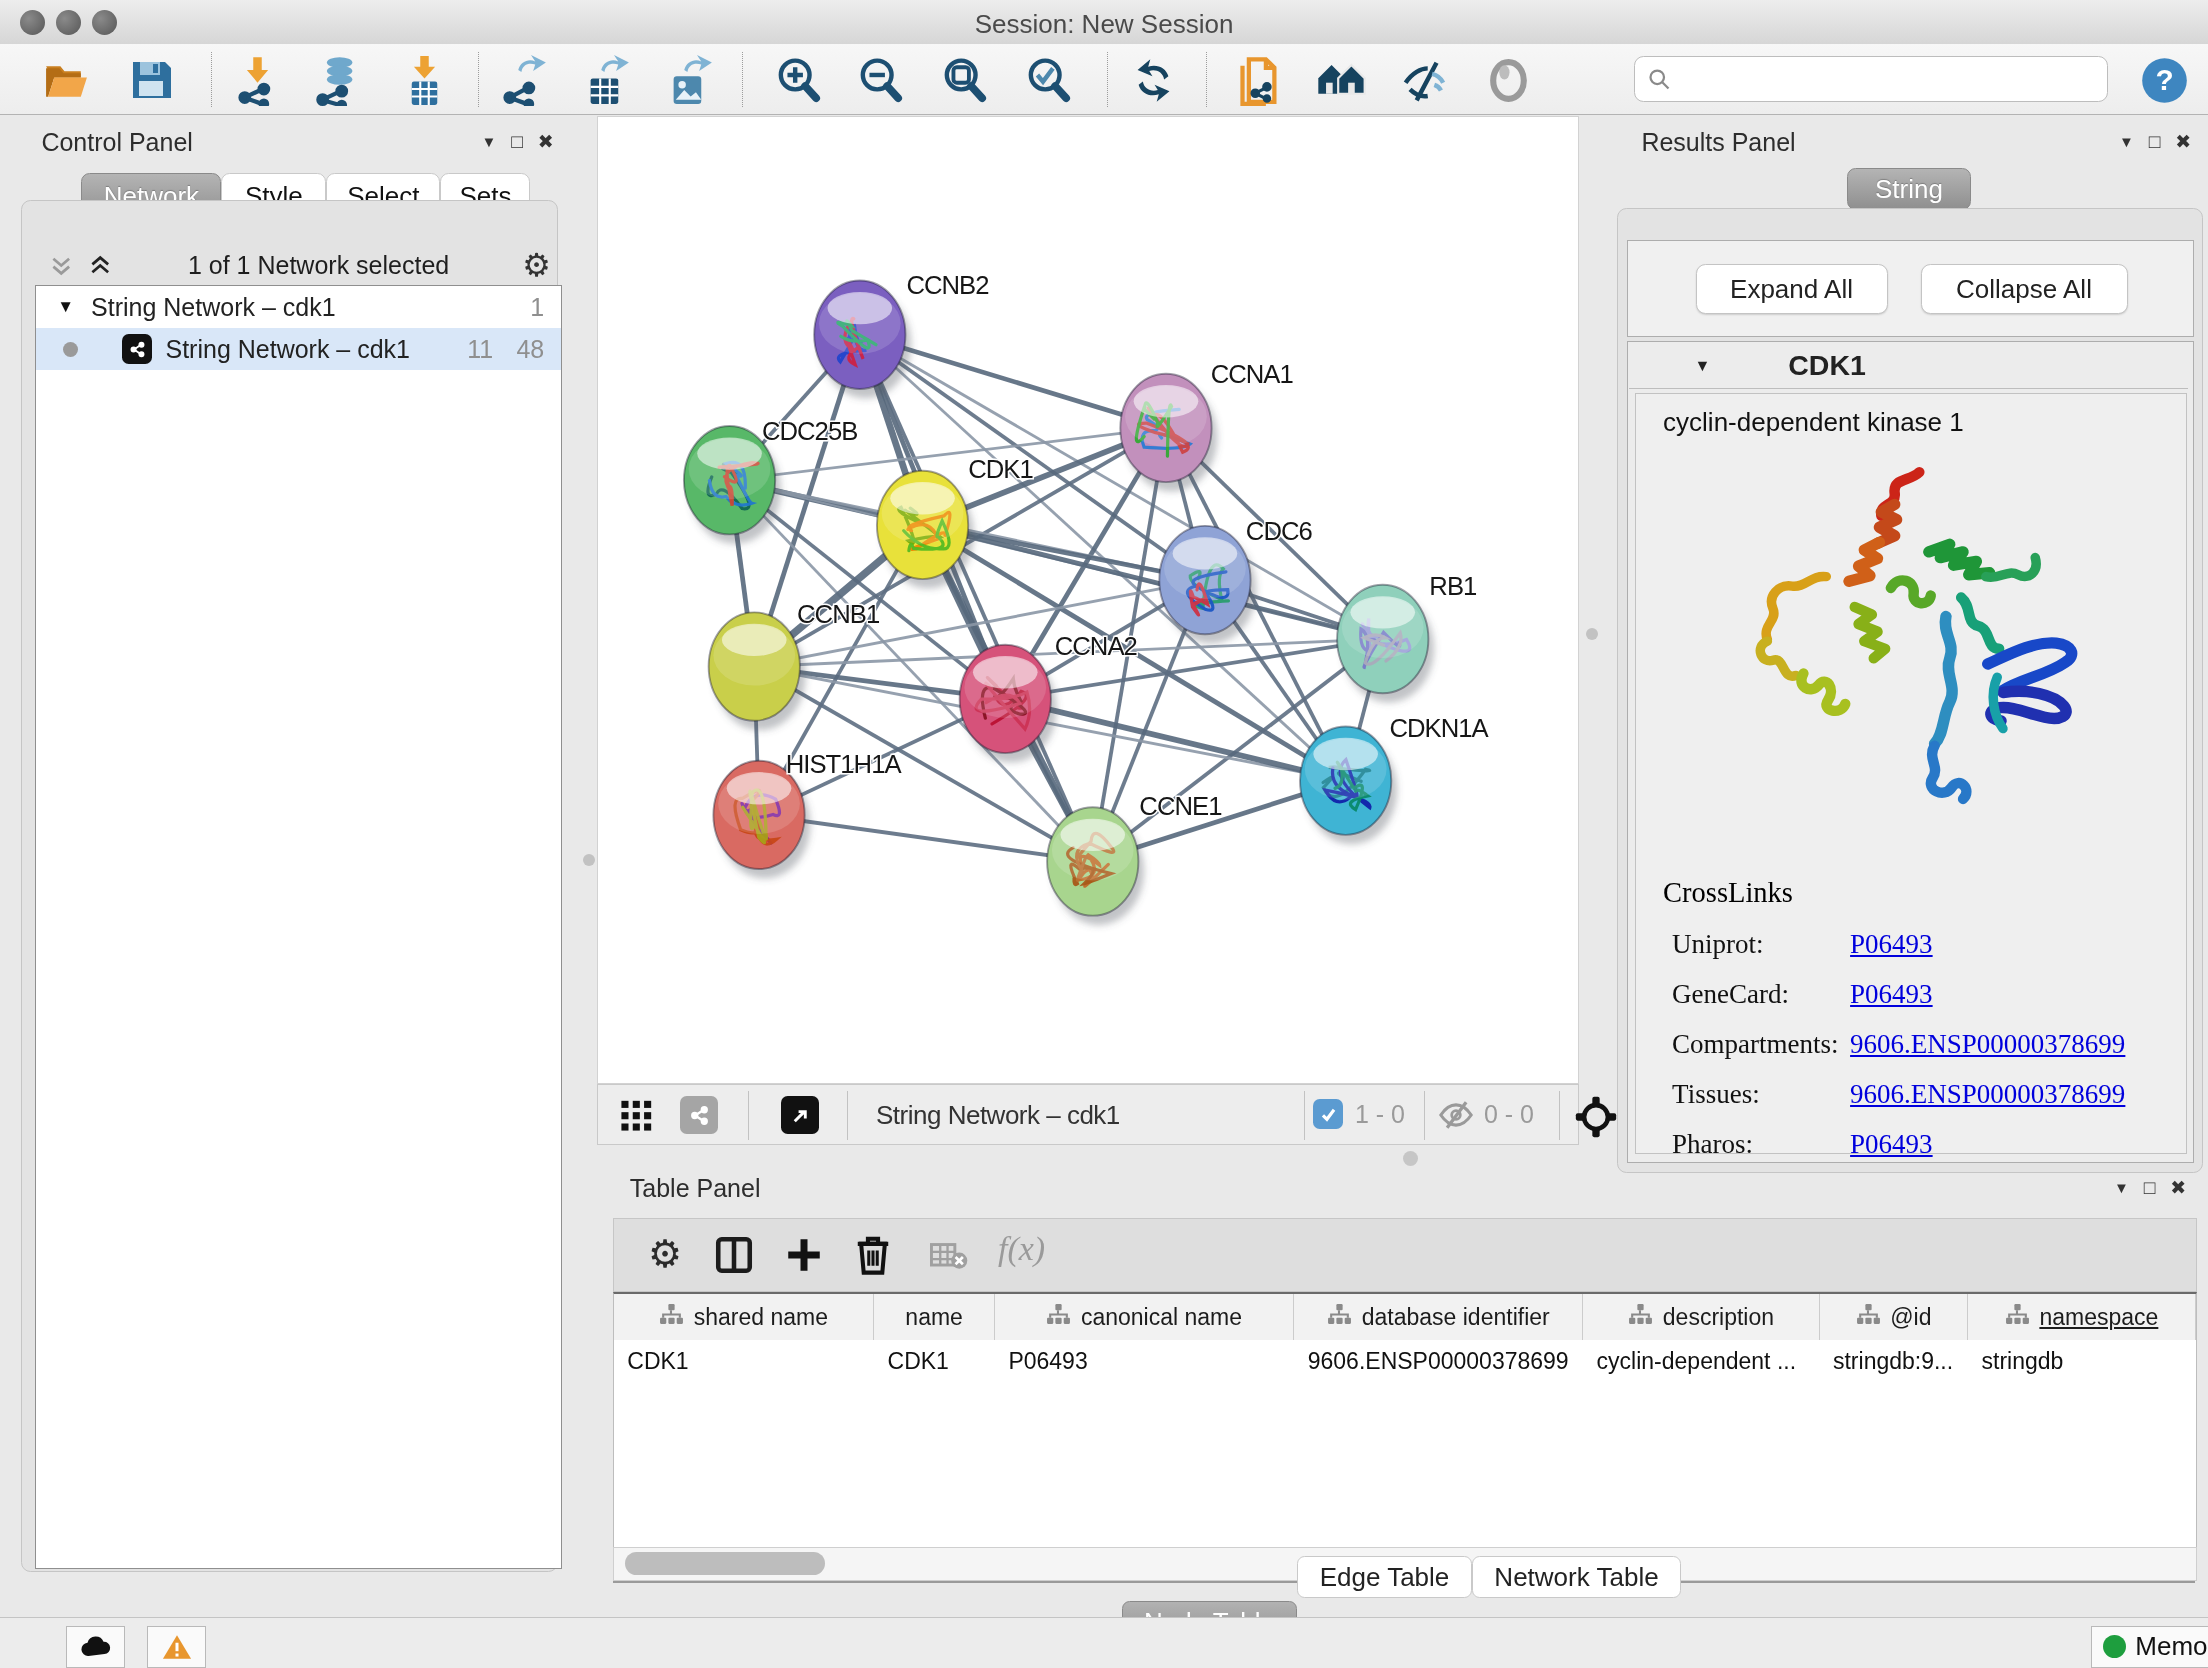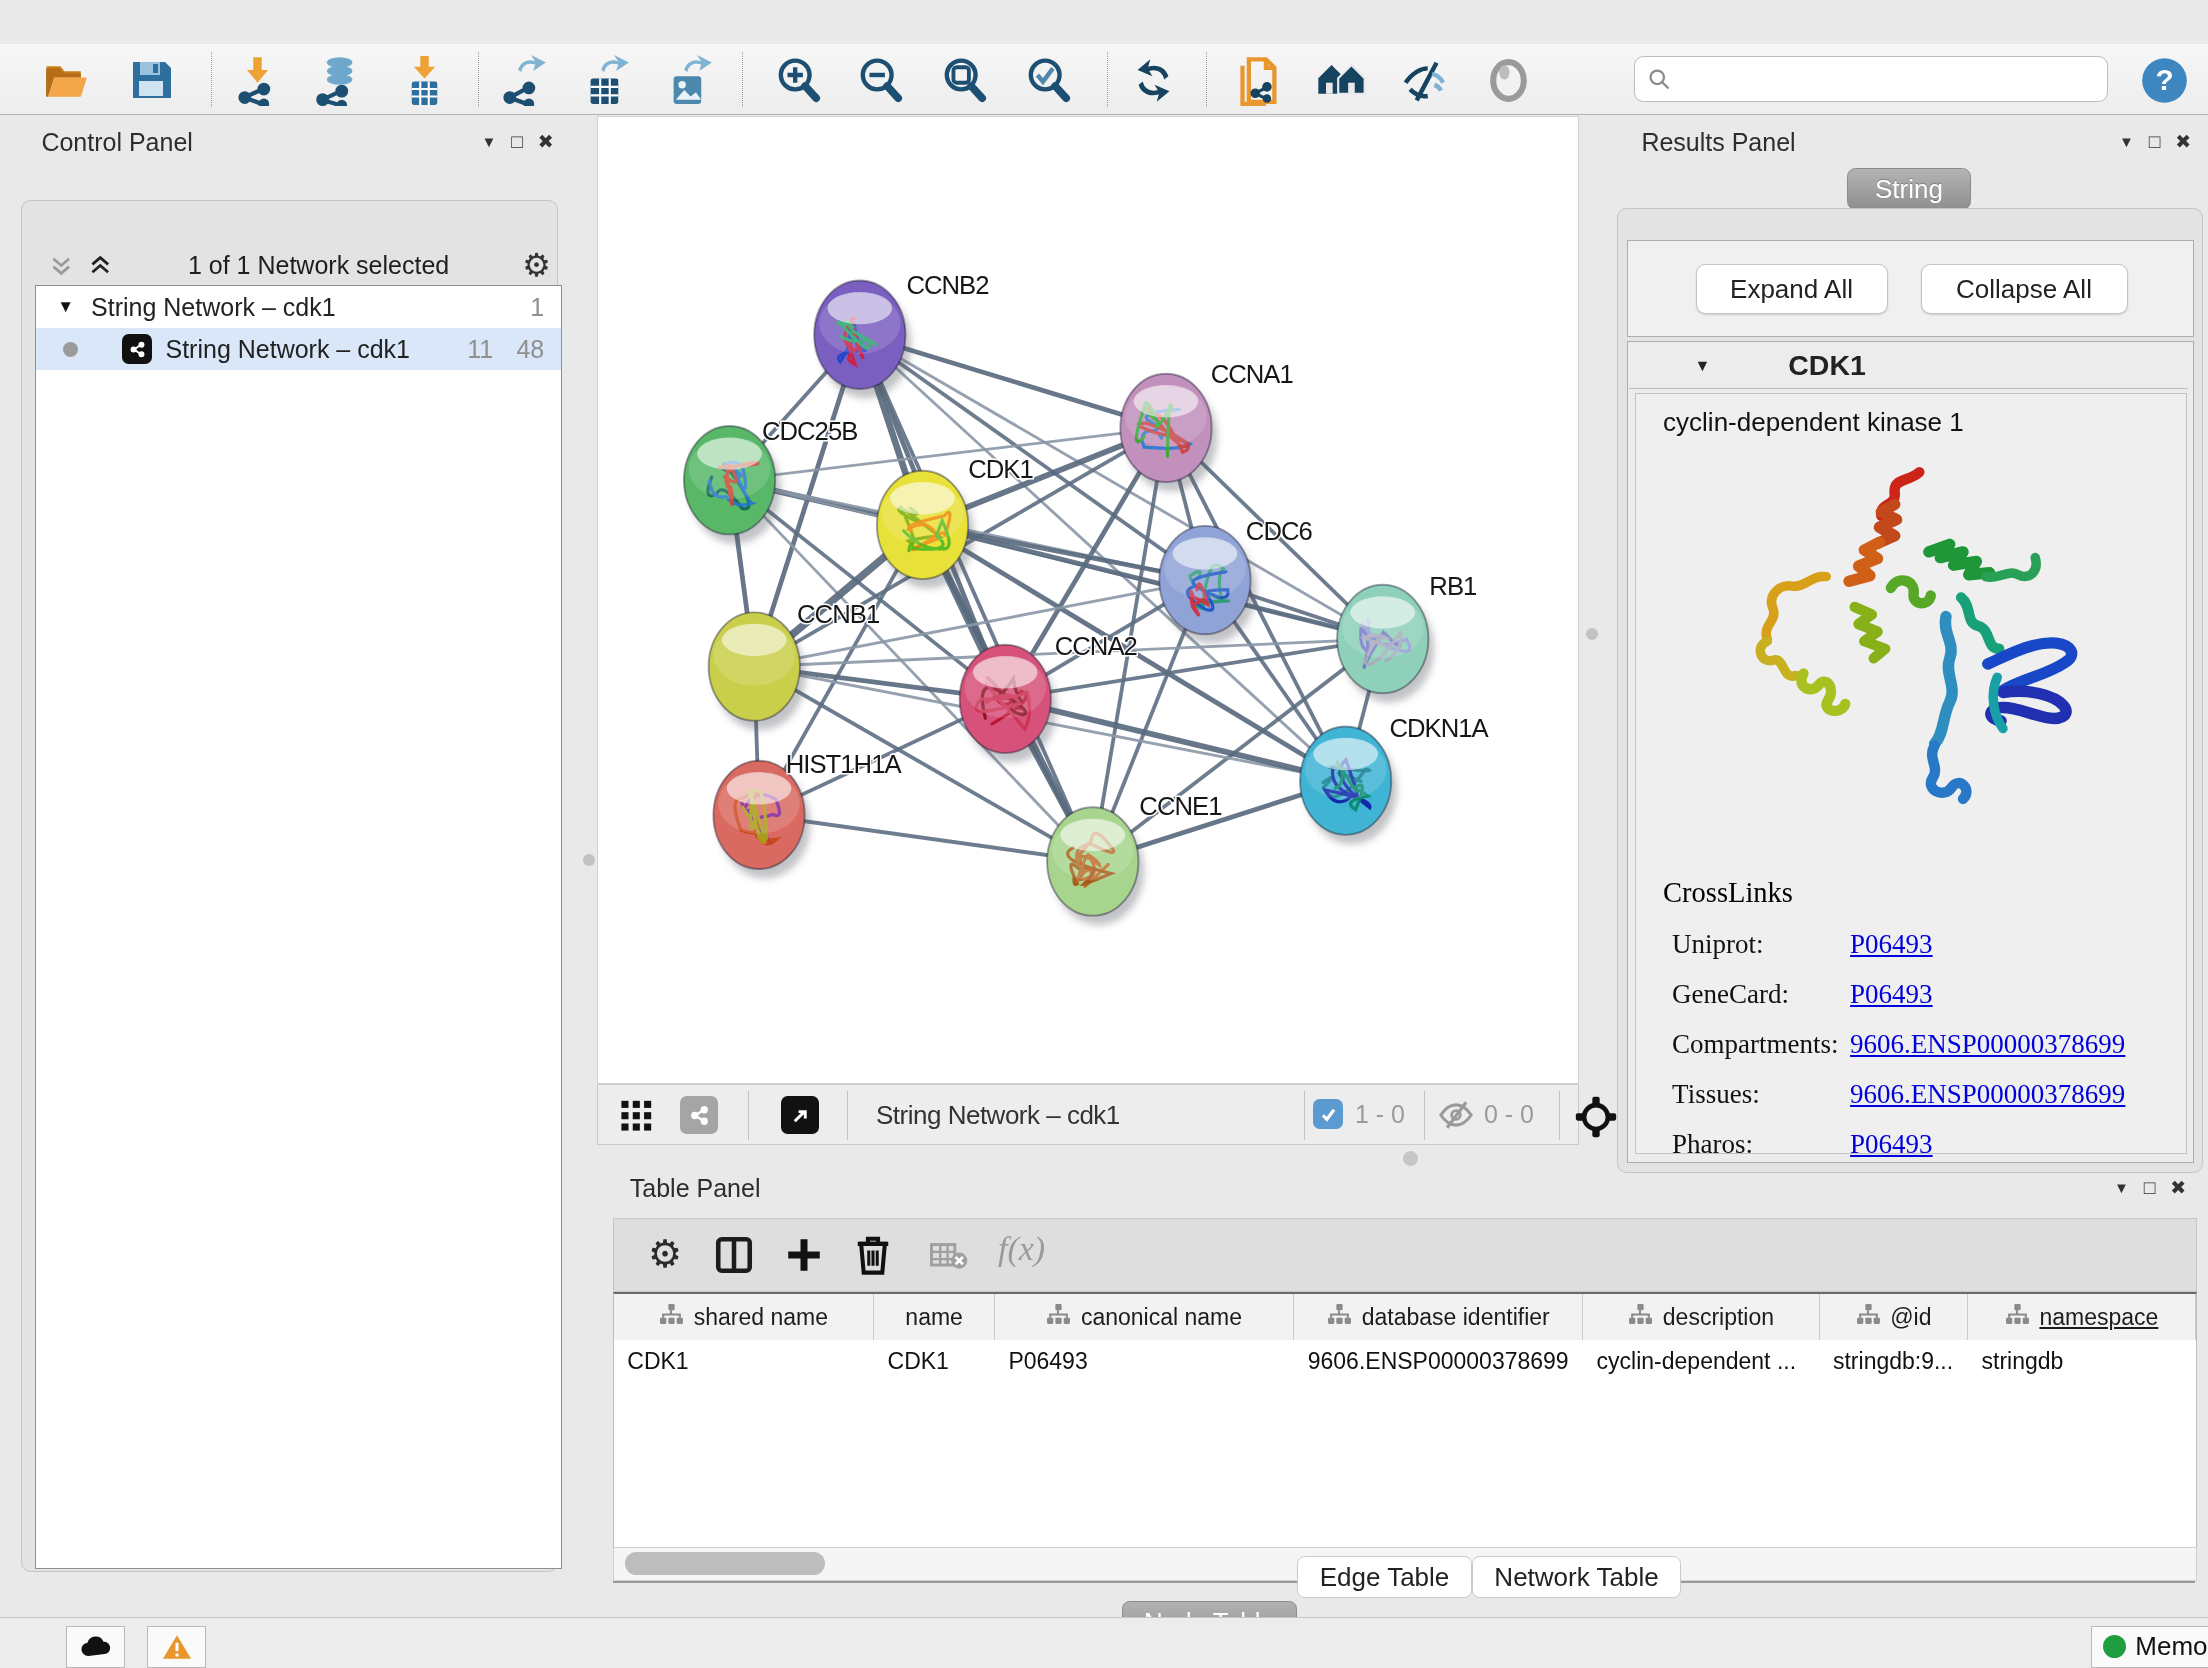--- a/index.html
+++ b/index.html
@@ -95,20 +95,26 @@
   #memory-btn span{font-size:26px;color:#111;}
   .dot{border-radius:50%;}
 
   svg text{font-family:"Liberation Sans","DejaVu Sans",sans-serif;}
 </style>
 </head>
 <body>
 
 <div id="app">
 
+  <div class="abs" id="titlebar">
+    <div class="traffic" style="left:20px"></div>
+    <div class="traffic" style="left:56px"></div>
+    <div class="traffic" style="left:92px"></div>
+    <div id="win-title">Session: New Session</div>
+  </div>
 
   <div class="abs" id="toolbar">
     <div class="tbtn" style="left:39px">
       <svg width="49" height="49" viewBox="0 0 48 48">
           <path d="M4 10h14l4 5h16v6H10z" fill="#c97f1f"></path>
           <path d="M4 40V12h13l4 5h17v4H12L6 40z" fill="#b46d15"></path>
           <path d="M12 21h32l-6 19H6z" fill="#f2a649"></path>
         </svg>
     </div>
     <div class="tbtn" style="left:123px">
@@ -273,20 +279,26 @@
     </div>
   </div>
 
   <div class="abs" id="control-panel">
     <div class="abs panel-title" style="left:17px;top:3.8px">Control Panel</div>
     <div class="panel-btns" style="left:470px;top:7.6px">
       <span style="font-size:15px">▼</span>
       <span>□</span>
       <span style="font-weight:bold">✖</span>
     </div>
+    <div id="cp-tabs" class="abs" style="left:0;top:49px;width:552px;height:47px">
+        <div class="tab sel" style="left: 70px; top: 0px; width: 140px;">Network</div>
+        <div class="tab" style="left: 210px; top: 0px; width: 105px;">Style</div>
+        <div class="tab" style="left: 315px; top: 0px; width: 114px;">Select</div>
+        <div class="tab" style="left: 429px; top: 0px; width: 90px;">Sets</div>
+      </div>
     <div class="abs inner-container" style="left:9.5px;top:76px;width:535px;height:1370px">
       <div id="cp-selector">
         <svg width="28.5" height="27" viewBox="0 0 24 24" style="margin-left:13.3px">
             <path d="M5 6l7 6 7-6M5 13l7 6 7-6" fill="none" stroke="#9a9a9a" stroke-width="2.4"></path>
           </svg>
         <svg width="28.5" height="27" viewBox="0 0 24 24" style="margin-left:11.4px">
             <path d="M5 18l7-6 7 6M5 11l7-6 7 6" fill="none" stroke="#222" stroke-width="2.4"></path>
           </svg>
         <div style="flex:1;text-align:center;font-size:25px;color:#1e1e1e">1 of 1 Network selected</div>
         <span style="font-size:32px;color:#333;margin-right:11.4px;font-family:'DejaVu Sans',sans-serif">⚙</span>

